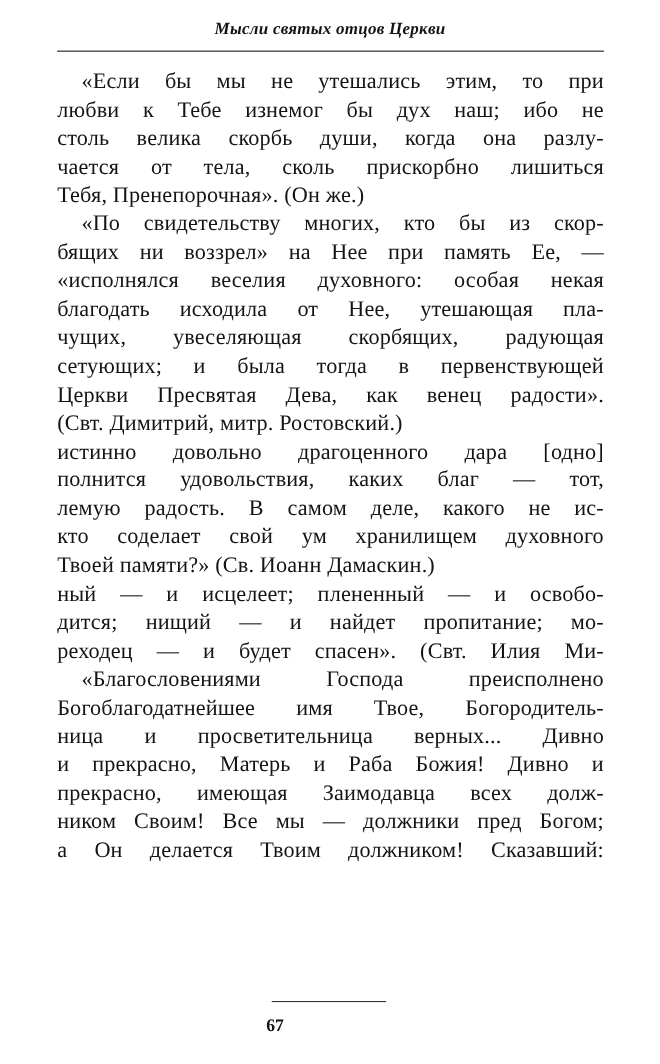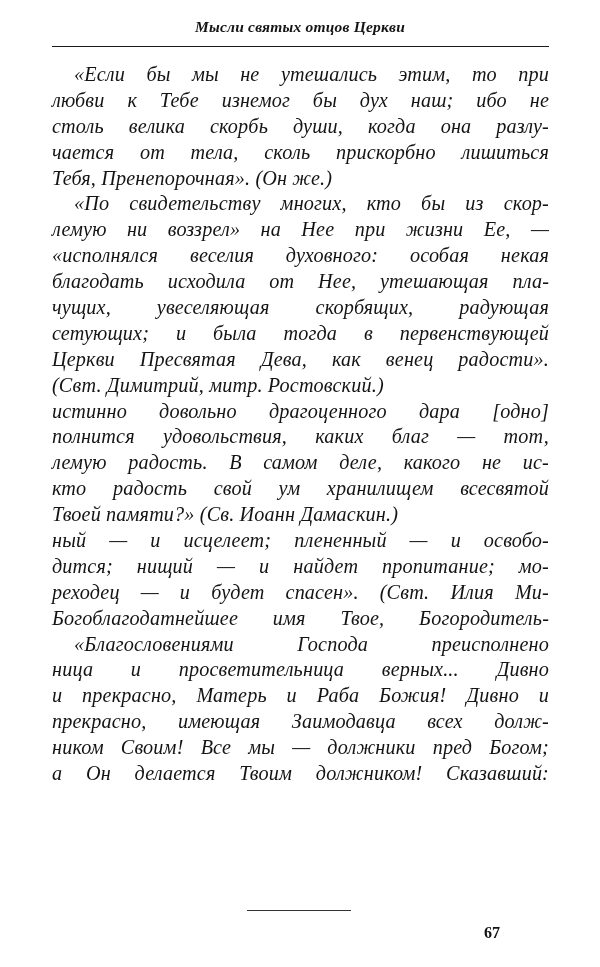--- a/index.html
+++ b/index.html
@@ -43,42 +43,41 @@
     }
     .line {
       height: 25.9px;
       line-height: 25.9px;
       font-size: 20.2px;
       white-space: nowrap;
       text-align: justify;
       text-align-last: justify;
       font-family: "Liberation Serif", "DejaVu Serif", serif;
       letter-spacing: 0.15px;
-      font-style: italic;
     }
     .line.indent {
       padding-left: 22px;
     }
     .line.last {
       text-align-last: left;
     }
     .foot-rule {
       position: absolute;
       top: 910px;
       left: 247px;
       width: 104px;
       height: 0;
       border-top: 1.4px solid #333;
     }
     .page-number {
       position: absolute;
       top: 924px;
       left: 0;
       width: 500px;
-      text-align: right;
+      text-align: center;
       font-family: "Liberation Serif", "DejaVu Serif", serif;
       font-weight: bold;
       font-size: 16px;
     }
   </style>
 </head>
 <body>
 
 <div class="running-head">Мысли святых отцов Церкви</div>
 <div class="head-rule"></div>
@@ -88,46 +87,46 @@
   <div>
     <div class="line indent">«Если бы мы не утешались этим, то при</div>
     <div class="line">любви к Тебе изнемог бы дух наш; ибо не</div>
     <div class="line">столь велика скорбь души, когда она разлу-</div>
     <div class="line">чается от тела, сколь прискорбно лишиться</div>
     <div class="line last">Тебя, Пренепорочная». (Он же.)</div>
   </div>
 
   <div>
     <div class="line indent">«По свидетельству многих, кто бы из скор-</div>
-    <div class="line">лемую ни воззрел» на Нее при жизни Ее, —</div>
+    <div class="line">бящих ни воззрел» на Нее при память Ее, —</div>
     <div class="line">«исполнялся веселия духовного: особая некая</div>
     <div class="line">благодать исходила от Нее, утешающая пла-</div>
     <div class="line">чущих, увеселяющая скорбящих, радующая</div>
     <div class="line">сетующих; и была тогда в первенствующей</div>
     <div class="line">Церкви Пресвятая Дева, как венец радости».</div>
     <div class="line last">(Свт. Димитрий, митр. Ростовский.)</div>
   </div>
 
   <div>
     <div class="line">истинно довольно драгоценного дара [одно]</div>
     <div class="line">полнится удовольствия, каких благ — тот,</div>
     <div class="line">лемую радость. В самом деле, какого не ис-</div>
-    <div class="line">кто радость свой ум хранилищем всесвятой</div>
+    <div class="line">кто соделает свой ум хранилищем духовного</div>
     <div class="line last">Твоей памяти?» (Св. Иоанн Дамаскин.)</div>
   </div>
 
   <div>
     <div class="line">ный — и исцелеет; плененный — и освобо-</div>
     <div class="line">дится; нищий — и найдет пропитание; мо-</div>
     <div class="line">реходец — и будет спасен». (Свт. Илия Ми-</div>
   </div>
 
   <div>
+    <div class="line indent">«Благословениями Господа преисполнено</div>
     <div class="line">Богоблагодатнейшее имя Твое, Богородитель-</div>
-    <div class="line indent">«Благословениями Господа преисполнено</div>
     <div class="line">ница и просветительница верных... Дивно</div>
     <div class="line">и прекрасно, Матерь и Раба Божия! Дивно и</div>
     <div class="line">прекрасно, имеющая Заимодавца всех долж-</div>
     <div class="line">ником Своим! Все мы — должники пред Богом;</div>
     <div class="line">а Он делается Твоим должником! Сказавший:</div>
   </div>
 </div>
 
 <div class="foot-rule"></div>
 <div class="page-number">67</div>

